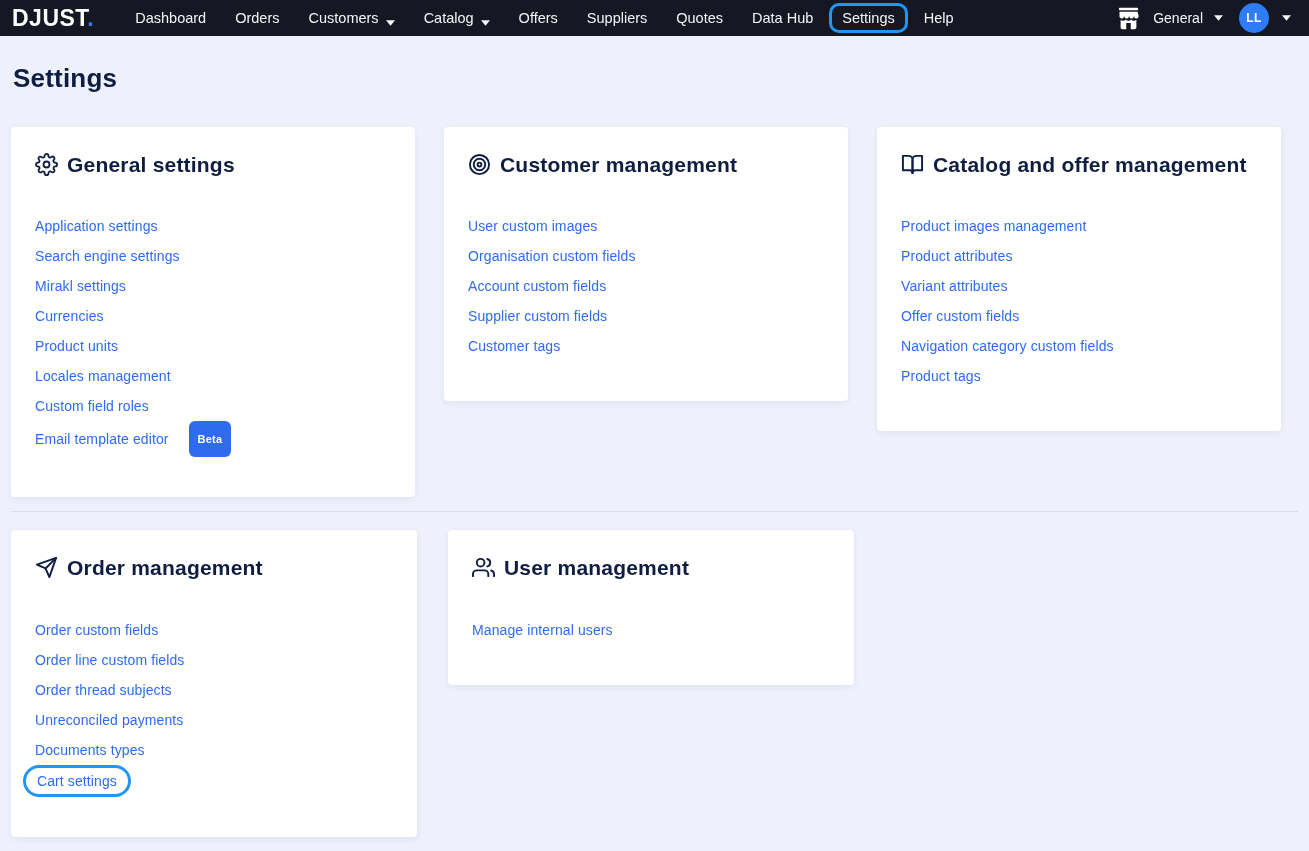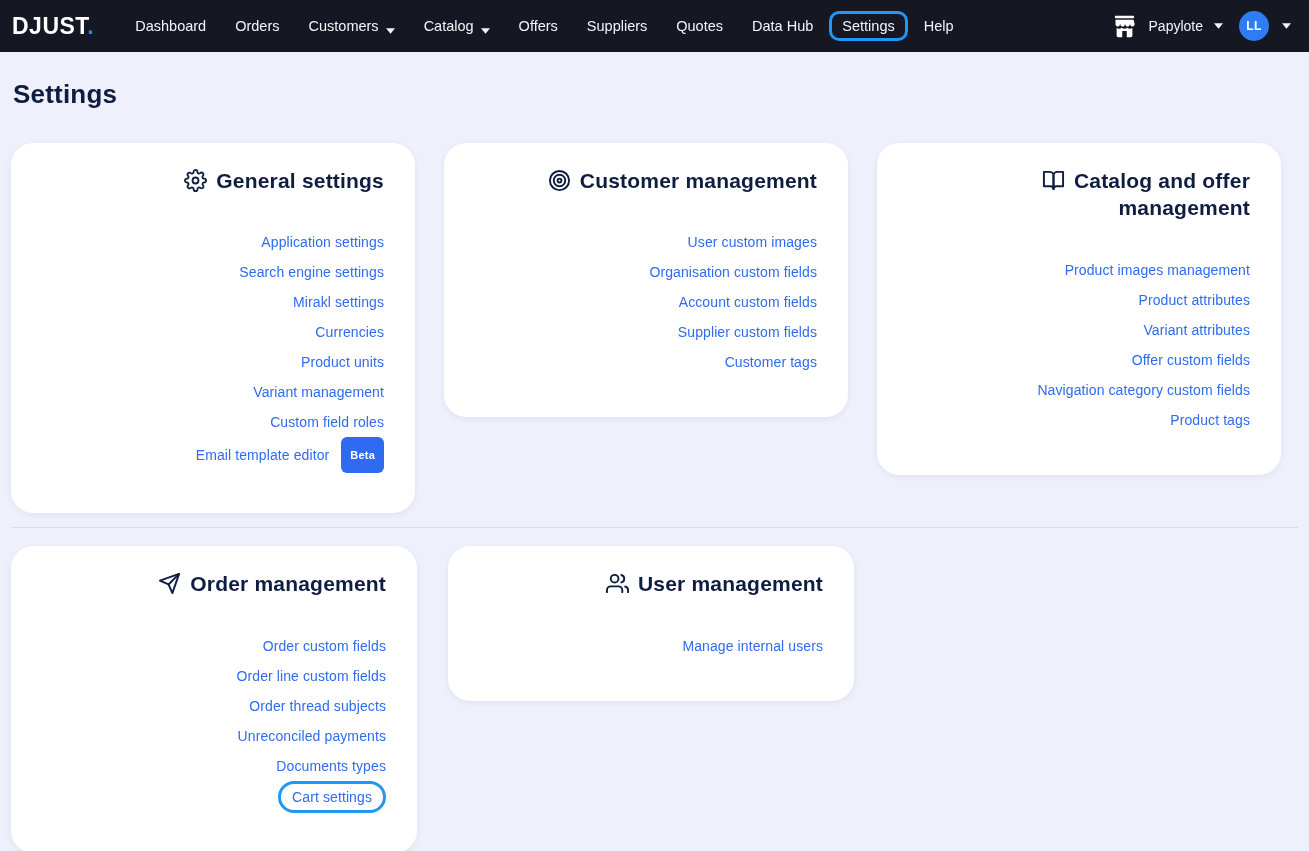--- a/index.html
+++ b/index.html
@@ -21,21 +21,21 @@
   body{
     width:1309px;height:851px;
     background:var(--page-bg);
     font-family:"Liberation Sans","DejaVu Sans",sans-serif;
     color:var(--heading-navy);
     overflow:hidden;
   }
 
   
   .navbar{
-    height:52px;
+    height:36px;
     background:var(--navbar-bg);
     display:flex;align-items:center;
     padding:0 18px 0 12px;
   }
   .logo{
     font-size:23px;font-weight:800;color:#ffffff;
     letter-spacing:.5px;margin-right:28px;cursor:pointer;white-space:nowrap;
   }
   .logo .dot{color:var(--logo-dot-blue);}
   .nav-items{display:flex;align-items:center;flex:1;min-width:0;}
@@ -63,25 +63,24 @@
   
   main{padding:0 11px;}
   h1{
     font-size:26px;font-weight:700;color:var(--heading-navy);
     margin:27px 0 33px;padding-left:2px;letter-spacing:.2px;
   }
   .card-row{display:flex;gap:29px;align-items:flex-start;}
   .card-row-1{gap:31px;}
   .card{
     background:var(--card-bg);
-    border-radius:22px;
+    border-radius:4px;
     box-shadow:0 2px 6px rgba(23,43,99,.07);
-    padding:24px 31px 40px;
+    padding:24px 24px 40px;
     flex:0 0 404px;
-    text-align:right;
   }
   .card-row-1 .card{flex-basis:406px;}
   .card h2{
     font-size:21px;font-weight:700;color:var(--heading-navy);
     margin:0 0 33px;line-height:1.3;letter-spacing:.2px;
   }
   .h-icon{
     display:inline-block;width:23px;height:23px;
     vertical-align:-4px;margin-right:9px;color:var(--heading-navy);
   }
@@ -92,21 +91,21 @@
     color:var(--link-blue);font-size:14px;font-weight:500;
     text-decoration:none;cursor:pointer;letter-spacing:.1px;
   }
   .links a.focus-ring{
     border:3px solid var(--focus-ring);border-radius:16px;
     padding:3px 11px;margin-left:-12px;display:inline-block;line-height:20px;
   }
   .badge{
     display:inline-block;background:var(--badge-bg);color:var(--badge-text);
     font-size:11px;font-weight:700;padding:3px 9px;border-radius:6px;
-    margin-left:12px;vertical-align:1px;letter-spacing:.2px;
+    margin-left:20px;vertical-align:1px;letter-spacing:.2px;
   }
   hr.divider{border:none;border-top:1px solid var(--divider);margin:14px 0 18px;}
 </style>
 </head>
 <body>
 
 <header class="navbar">
   <div class="logo"><span>DJUST</span><span class="dot">.</span></div>
   <nav class="nav-items">
       <div class="nav-item">
@@ -152,21 +151,21 @@
     </nav>
   <div class="nav-right">
     <span class="workspace">
       <span class="big-icon js-icon">
           <svg viewBox="0 0 24 24" fill="currentColor">
             <rect x="3.5" y="2.4" width="17" height="2.2" rx="0.6"></rect>
             <path d="M4 6h16l1 3.6c.3 1.2-.6 2.4-1.9 2.4-1 0-1.8-.7-2-1.6l-.2-1-.2 1c-.2.9-1 1.6-2 1.6s-1.8-.7-2-1.6l-.2-1-.2 1c-.2.9-1 1.6-2 1.6s-1.8-.7-2-1.6l-.2-1-.2 1c-.2.9-1 1.6-2 1.6C4.6 12 3.7 10.8 4 9.6z"></path>
             <path d="M5 13.4V20c0 .8.7 1.5 1.5 1.5H10V16h4v5.5h3.5c.8 0 1.5-.7 1.5-1.5v-6.6c-.6.4-1.3.6-2.1.6-.9 0-1.7-.3-2.4-.8-.7.5-1.5.8-2.5.8s-1.8-.3-2.5-.8c-.7.5-1.5.8-2.4.8-.8 0-1.5-.2-2.1-.6z"></path>
           </svg>
         </span>
-      <span>Papylote</span>
+      <span>General</span>
       <span class="caret js-icon">
           <svg viewBox="0 0 10 6" fill="currentColor">
             <path d="M0 0h10L5 6z"></path>
           </svg>
         </span>
     </span>
     <span class="user-menu">
       <span class="avatar">LL</span>
       <span class="caret js-icon">
           <svg viewBox="0 0 10 6" fill="currentColor">
@@ -185,21 +184,21 @@
           <h2><span class="h-icon"><svg viewBox="0 0 24 24" fill="none" stroke="currentColor" stroke-width="1.9" stroke-linecap="round" stroke-linejoin="round">
                 <circle cx="12" cy="12" r="3.1"></circle>
                 <path d="M19.4 15a1.65 1.65 0 0 0 .33 1.82l.06.06a2 2 0 0 1 0 2.83 2 2 0 0 1-2.83 0l-.06-.06a1.65 1.65 0 0 0-1.82-.33 1.65 1.65 0 0 0-1 1.51V21a2 2 0 0 1-2 2 2 2 0 0 1-2-2v-.09A1.65 1.65 0 0 0 9 19.4a1.65 1.65 0 0 0-1.82.33l-.06.06a2 2 0 0 1-2.83 0 2 2 0 0 1 0-2.83l.06-.06a1.65 1.65 0 0 0 .33-1.82 1.65 1.65 0 0 0-1.51-1H3a2 2 0 0 1-2-2 2 2 0 0 1 2-2h.09A1.65 1.65 0 0 0 4.6 9a1.65 1.65 0 0 0-.33-1.82l-.06-.06a2 2 0 0 1 0-2.83 2 2 0 0 1 2.83 0l.06.06a1.65 1.65 0 0 0 1.82.33H9a1.65 1.65 0 0 0 1-1.51V3a2 2 0 0 1 2-2 2 2 0 0 1 2 2v.09a1.65 1.65 0 0 0 1 1.51 1.65 1.65 0 0 0 1.82-.33l.06-.06a2 2 0 0 1 2.83 0 2 2 0 0 1 0 2.83l-.06.06a1.65 1.65 0 0 0-.33 1.82V9a1.65 1.65 0 0 0 1.51 1H21a2 2 0 0 1 2 2 2 2 0 0 1-2 2h-.09a1.65 1.65 0 0 0-1.51 1z"></path>
               </svg></span>General settings</h2>
           <ul class="links">
             <li><a>Application settings</a></li>
             <li><a>Search engine settings</a></li>
             <li><a>Mirakl settings</a></li>
             <li><a>Currencies</a></li>
             <li><a>Product units</a></li>
-            <li><a>Variant management</a></li>
+            <li><a>Locales management</a></li>
             <li><a>Custom field roles</a></li>
             <li><a>Email template editor</a><span class="badge">Beta</span></li>
           </ul>
         </section>
         <section class="card">
           <h2><span class="h-icon"><svg viewBox="0 0 24 24" fill="none" stroke="currentColor" stroke-width="2" stroke-linecap="round" stroke-linejoin="round">
                 <circle cx="12" cy="12" r="10"></circle>
                 <circle cx="12" cy="12" r="6"></circle>
                 <circle cx="12" cy="12" r="2"></circle>
               </svg></span>Customer management</h2>

